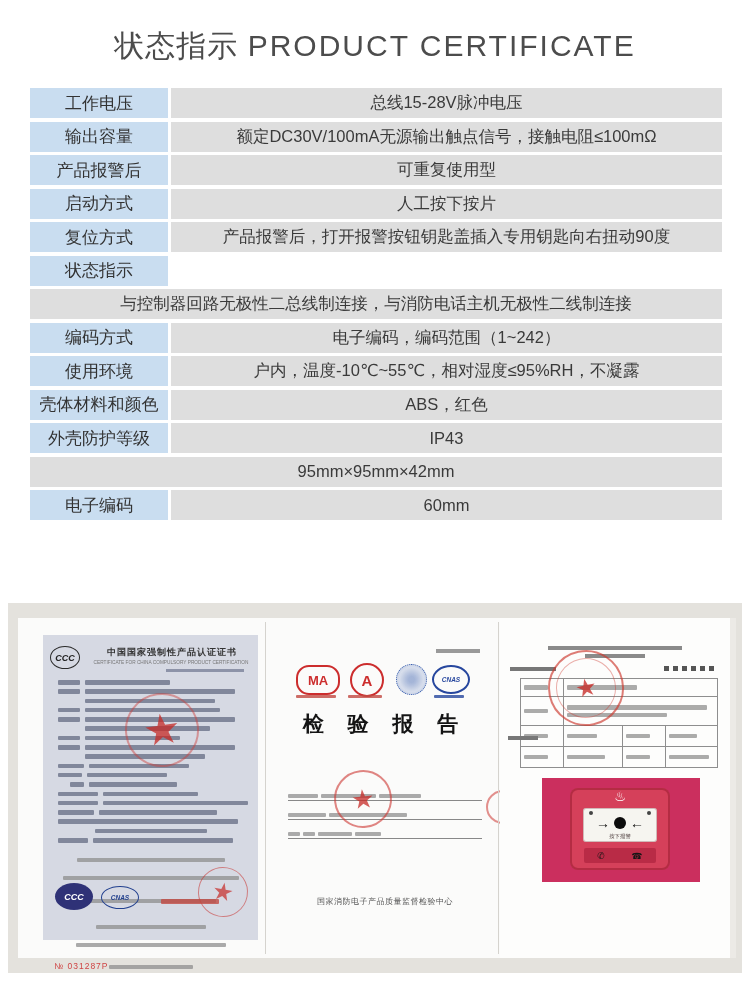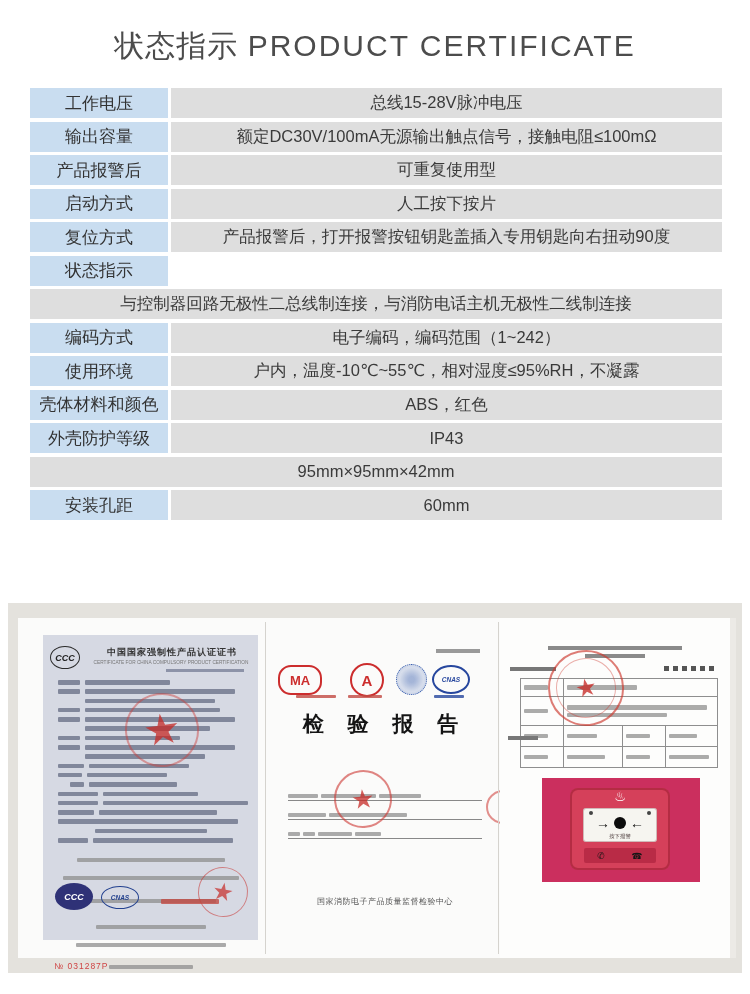--- a/index.html
+++ b/index.html
@@ -63,21 +63,21 @@
     position:absolute;left:155px;top:-14px;width:48px;height:48px;border:1.8px solid rgba(200,50,45,.55);border-radius:50%;
     display:flex;align-items:center;justify-content:center;transform:rotate(10deg);
   }
   .ccc-redstamp .star{font-size:24px;color:rgba(198,42,38,.7);line-height:1;}
   .ccc-serial{position:absolute;left:11px;top:326px;font-size:8.5px;color:#cf4444;letter-spacing:1px;}
   
   .cert-report{position:absolute;left:254px;top:0;width:226px;height:340px;}
   .rp-no{position:absolute;right:18px;top:31px;width:44px;height:3.5px;background:#999;}
   .rp-logos{position:absolute;left:0;top:44px;width:226px;height:36px;}
   .rp-ma{
-    position:absolute;left:6px;top:3px;width:40px;height:26px;border:2px solid #cc2d2d;border-radius:13px;
+    position:absolute;left:24px;top:3px;width:40px;height:26px;border:2px solid #cc2d2d;border-radius:13px;
     display:flex;align-items:center;justify-content:center;color:#cc2d2d;font-weight:bold;font-size:13px;
   }
   .rp-cal{
     position:absolute;left:78px;top:1px;width:30px;height:30px;border:2px solid #cc2d2d;border-radius:50%;
     display:flex;align-items:center;justify-content:center;color:#cc2d2d;font-weight:bold;font-size:15px;
   }
   .rp-bluestamp{
     position:absolute;left:124px;top:2px;width:29px;height:29px;border-radius:50%;
     background:radial-gradient(rgba(58,95,174,.45) 15%,rgba(58,95,174,.18) 60%,rgba(58,95,174,.4) 100%);
     border:1px dotted #3a5fae;
@@ -188,21 +188,21 @@
       <div class="spec-value">ABS，红色</div>
     </div>
   <div class="spec-row">
       <div class="spec-label">外壳防护等级</div>
       <div class="spec-value">IP43</div>
     </div>
   <div class="spec-row">
       <div class="spec-value">95mm×95mm×42mm</div>
     </div>
   <div class="spec-row">
-      <div class="spec-label">安装孔距</div>
+      <div class="spec-label">电子编码</div>
       <div class="spec-value">60mm</div>
     </div>
 </div>
 
 <div class="certs-panel">
   <div class="certs-sheet">
 
     <div class="cert-ccc">
       <div class="ccc-logo">CCC</div>
       <div class="ccc-title">中国国家强制性产品认证证书</div>

